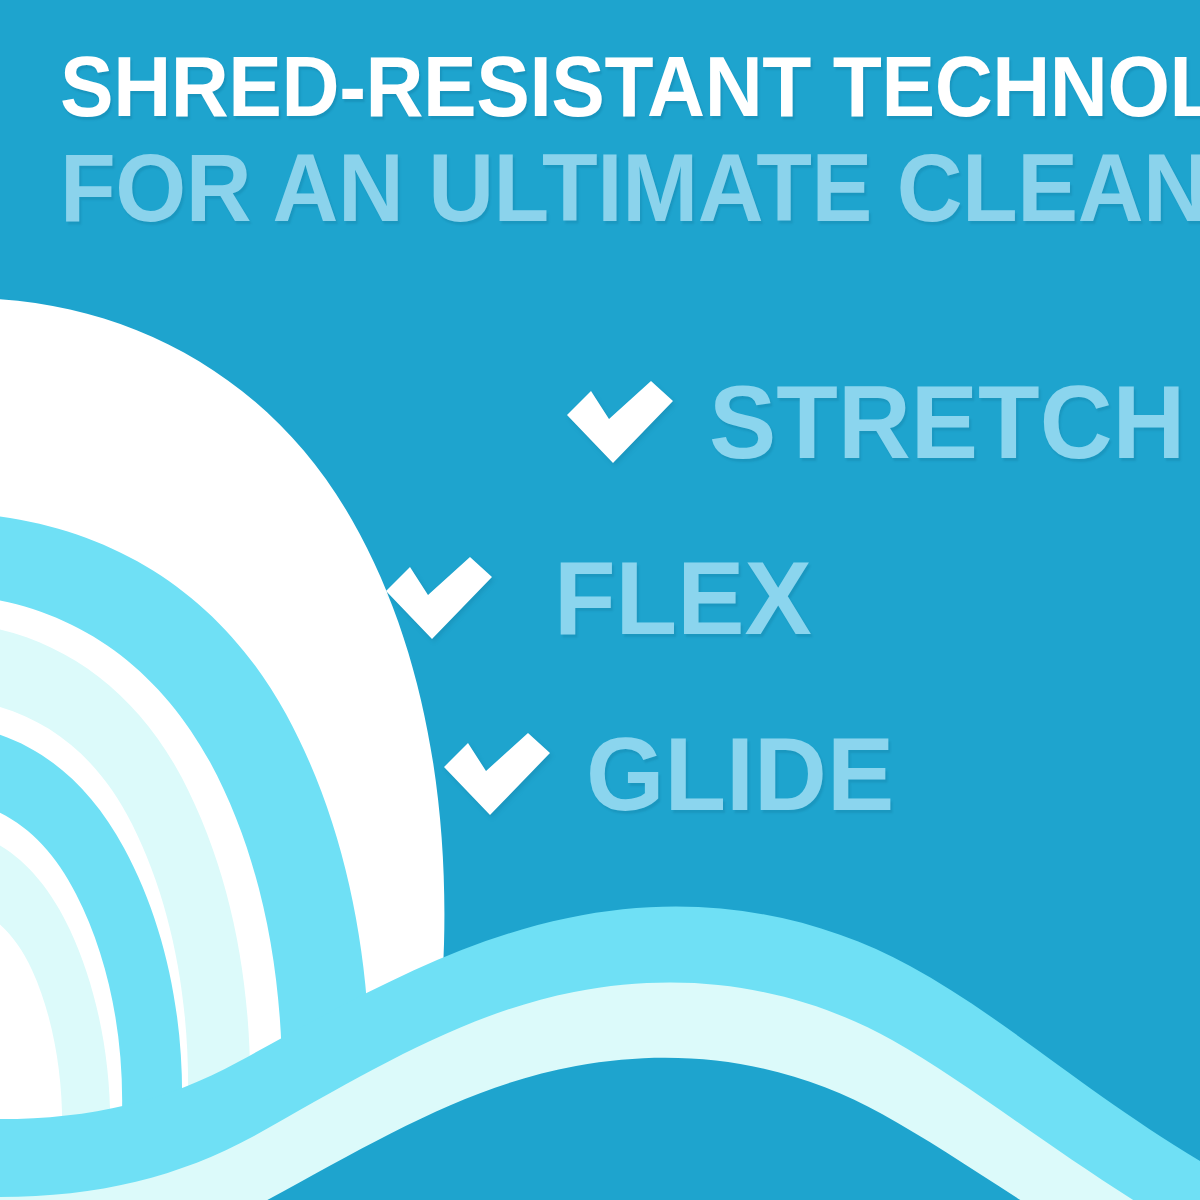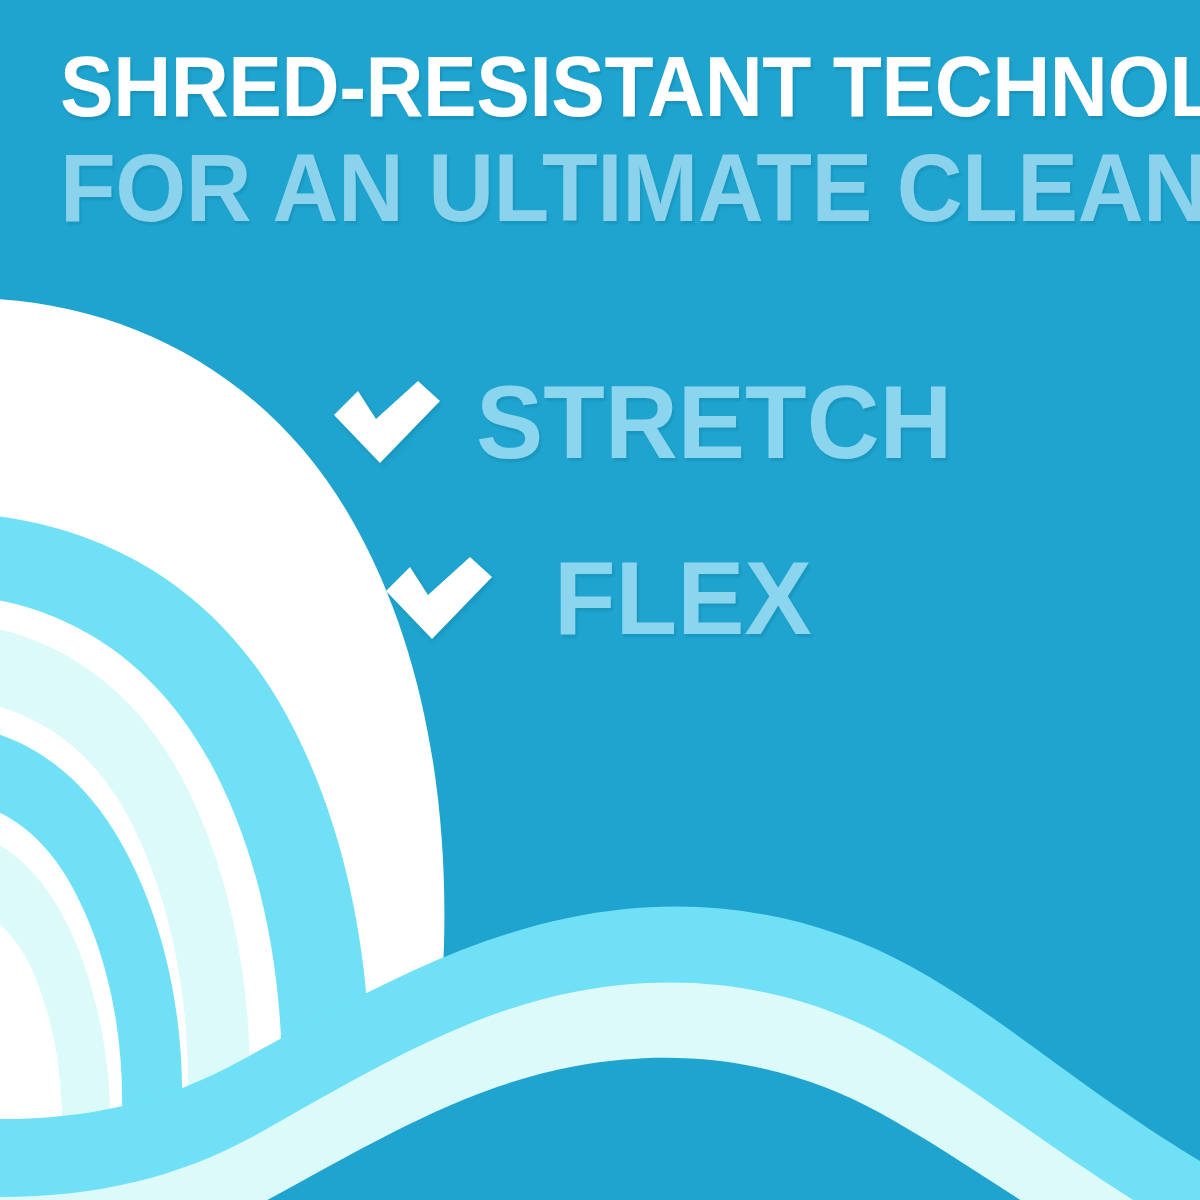--- a/index.html
+++ b/index.html
@@ -67,21 +67,21 @@
     top: 352px;
     left: 0;
     width: 1200px;
     z-index: 6;
   }
   .feature-row {
     display: flex;
     align-items: center;
     height: 140px;
   }
-  .feature-row.row-0 { padding-left: 332px; }
+  .feature-row.row-0 { padding-left: 332px; justify-content: flex-end; }
   .feature-row.row-1 { padding-left: 384px; margin-top: 36px; gap: 26px; }
   .feature-row.row-2 { padding-left: 442px; margin-top: 36px; }
 
   .check-icon {
     flex: 0 0 auto;
     width: 110px;
     height: 86px;
     margin-right: 34px;
     display: block;
     filter: drop-shadow(2px 3px 2px rgba(10,95,130,0.20));
@@ -210,16 +210,22 @@
       <span class="feature-label">STRETCH</span>
     </div>
 
     <div class="feature-row row-1">
       <svg class="check-icon" viewBox="0 0 110 86">
         <path fill="#FFFFFF" d="M 2,36 L 26,12 L 44,40 L 86,2 L 108,22 L 48,84 Z"></path>
       </svg>
       <span class="feature-label">FLEX</span>
     </div>
 
+    <div class="feature-row row-2">
+      <svg class="check-icon" viewBox="0 0 110 86">
+        <path fill="#FFFFFF" d="M 2,36 L 26,12 L 44,40 L 86,2 L 108,22 L 48,84 Z"></path>
+      </svg>
+      <span class="feature-label">GLIDE</span>
+    </div>
 
   </div>
 
 </div>
 
 </body></html>

